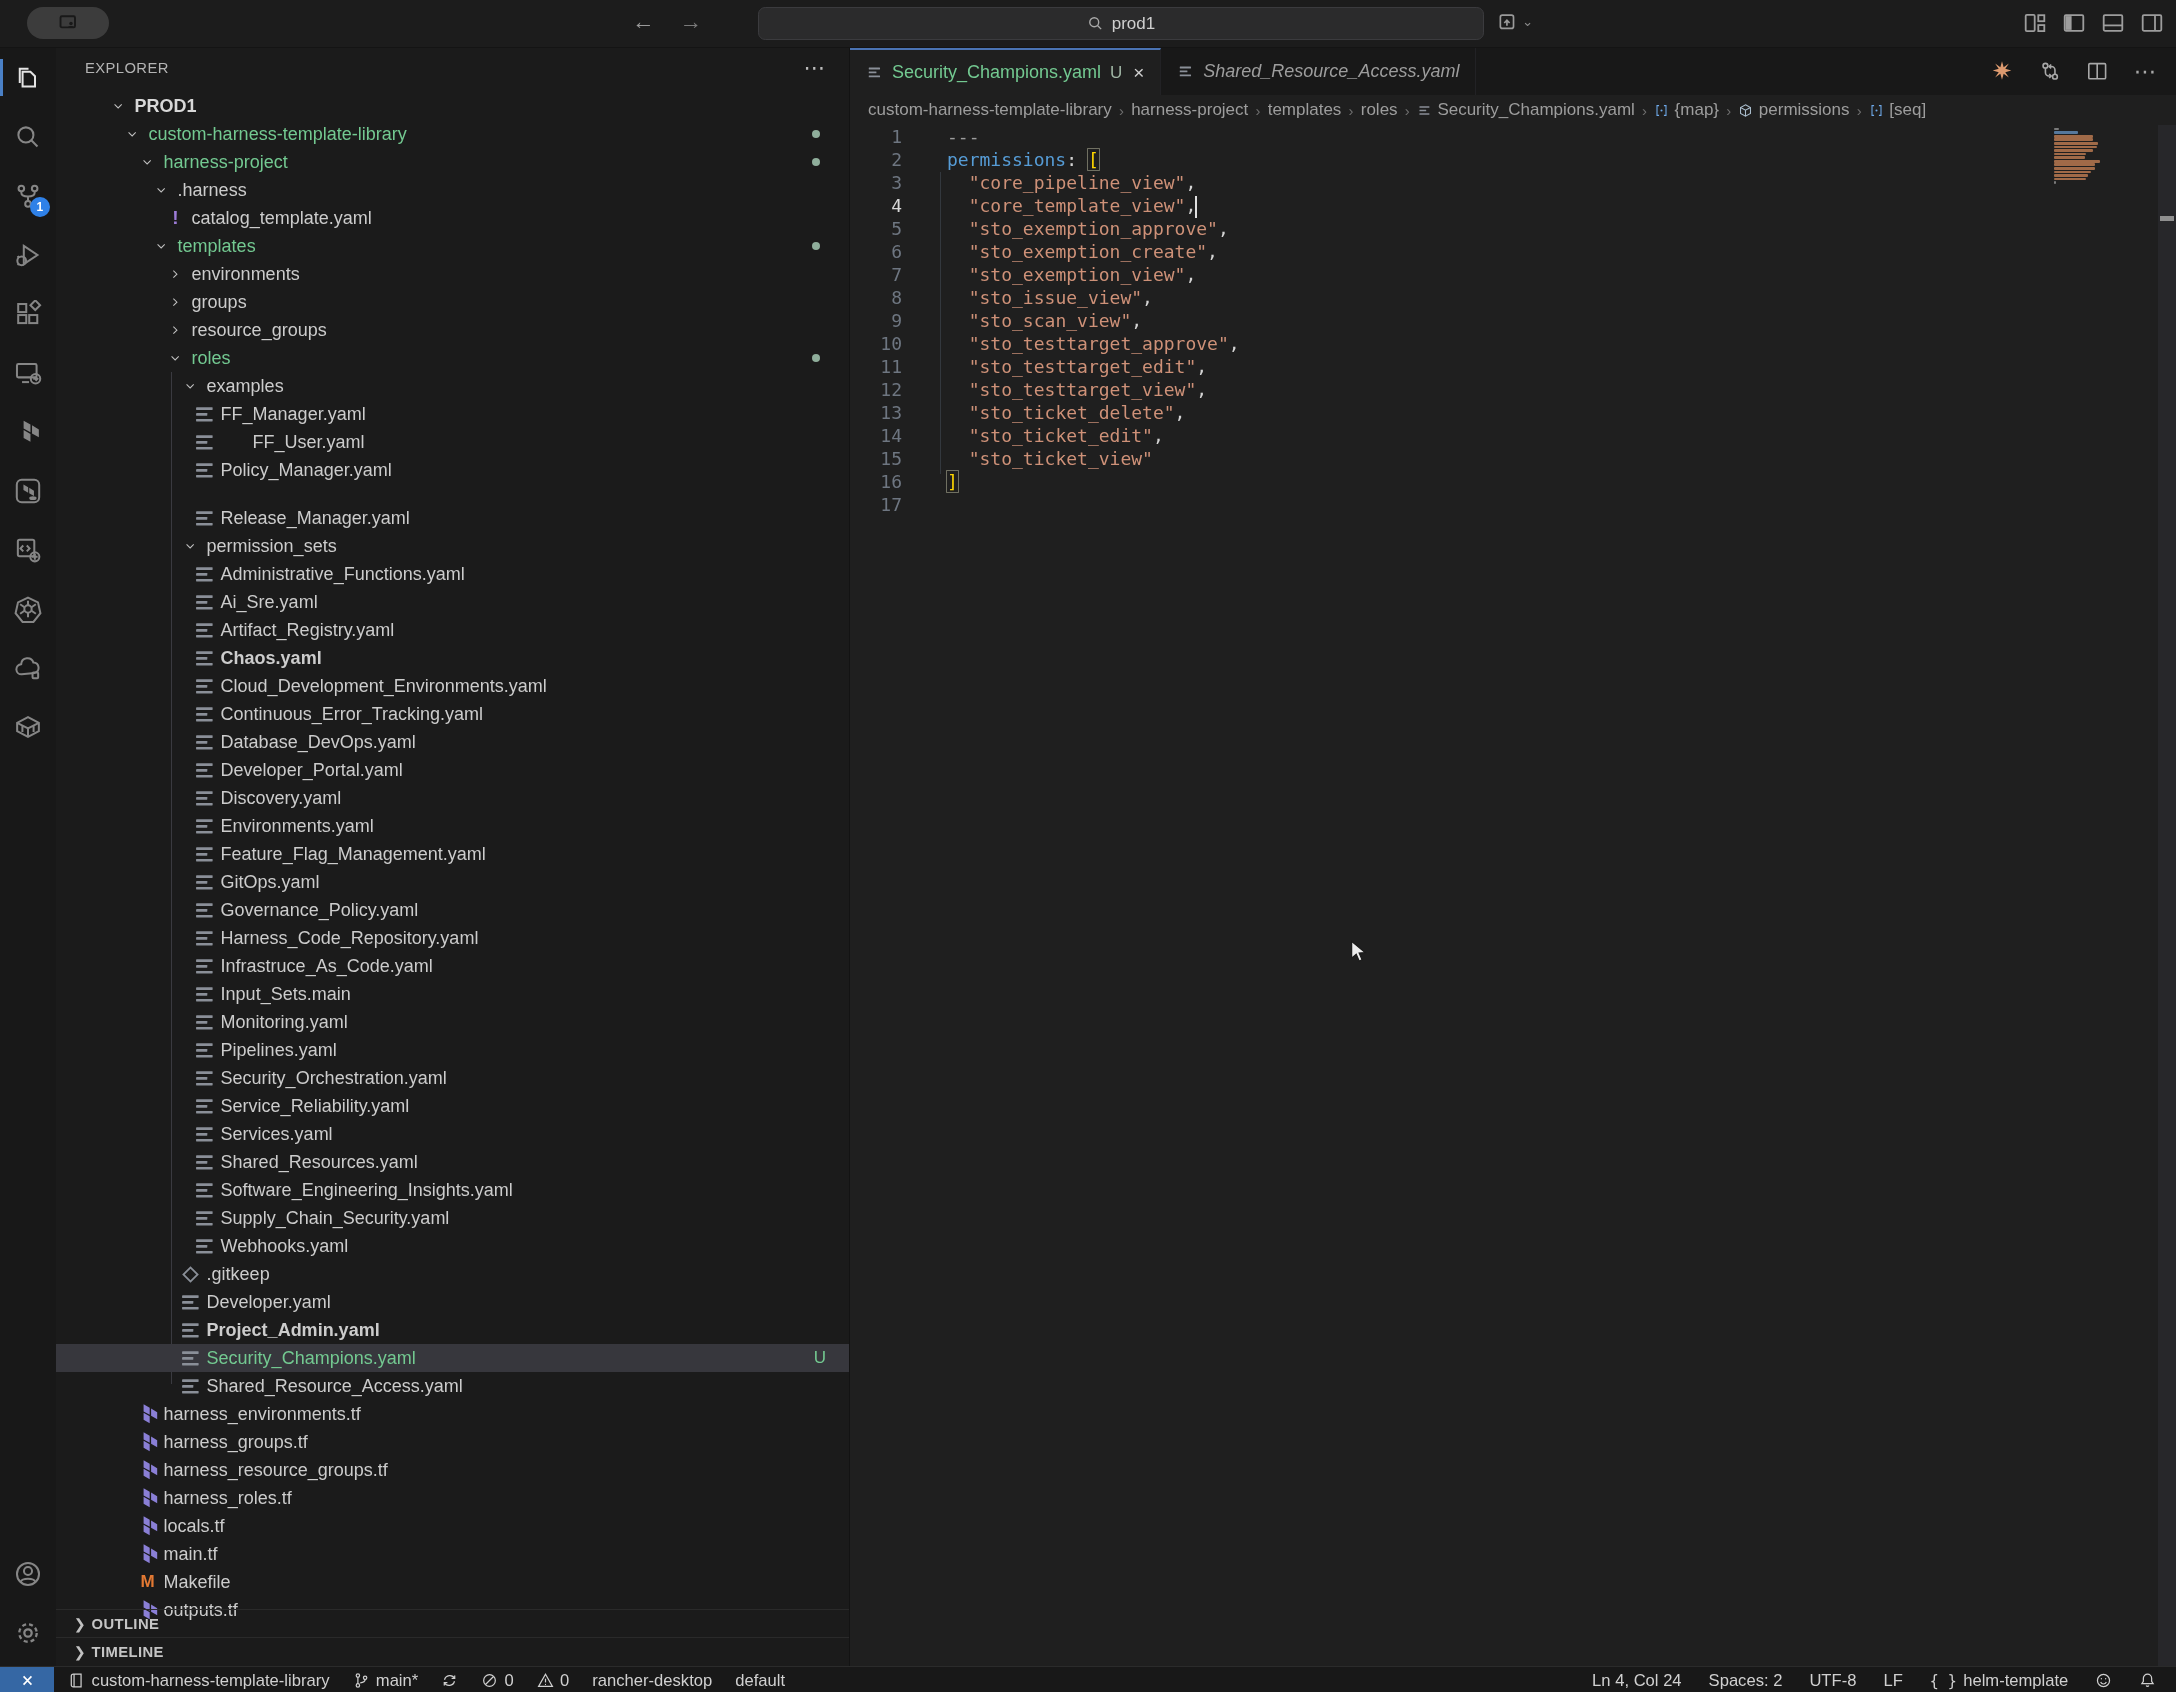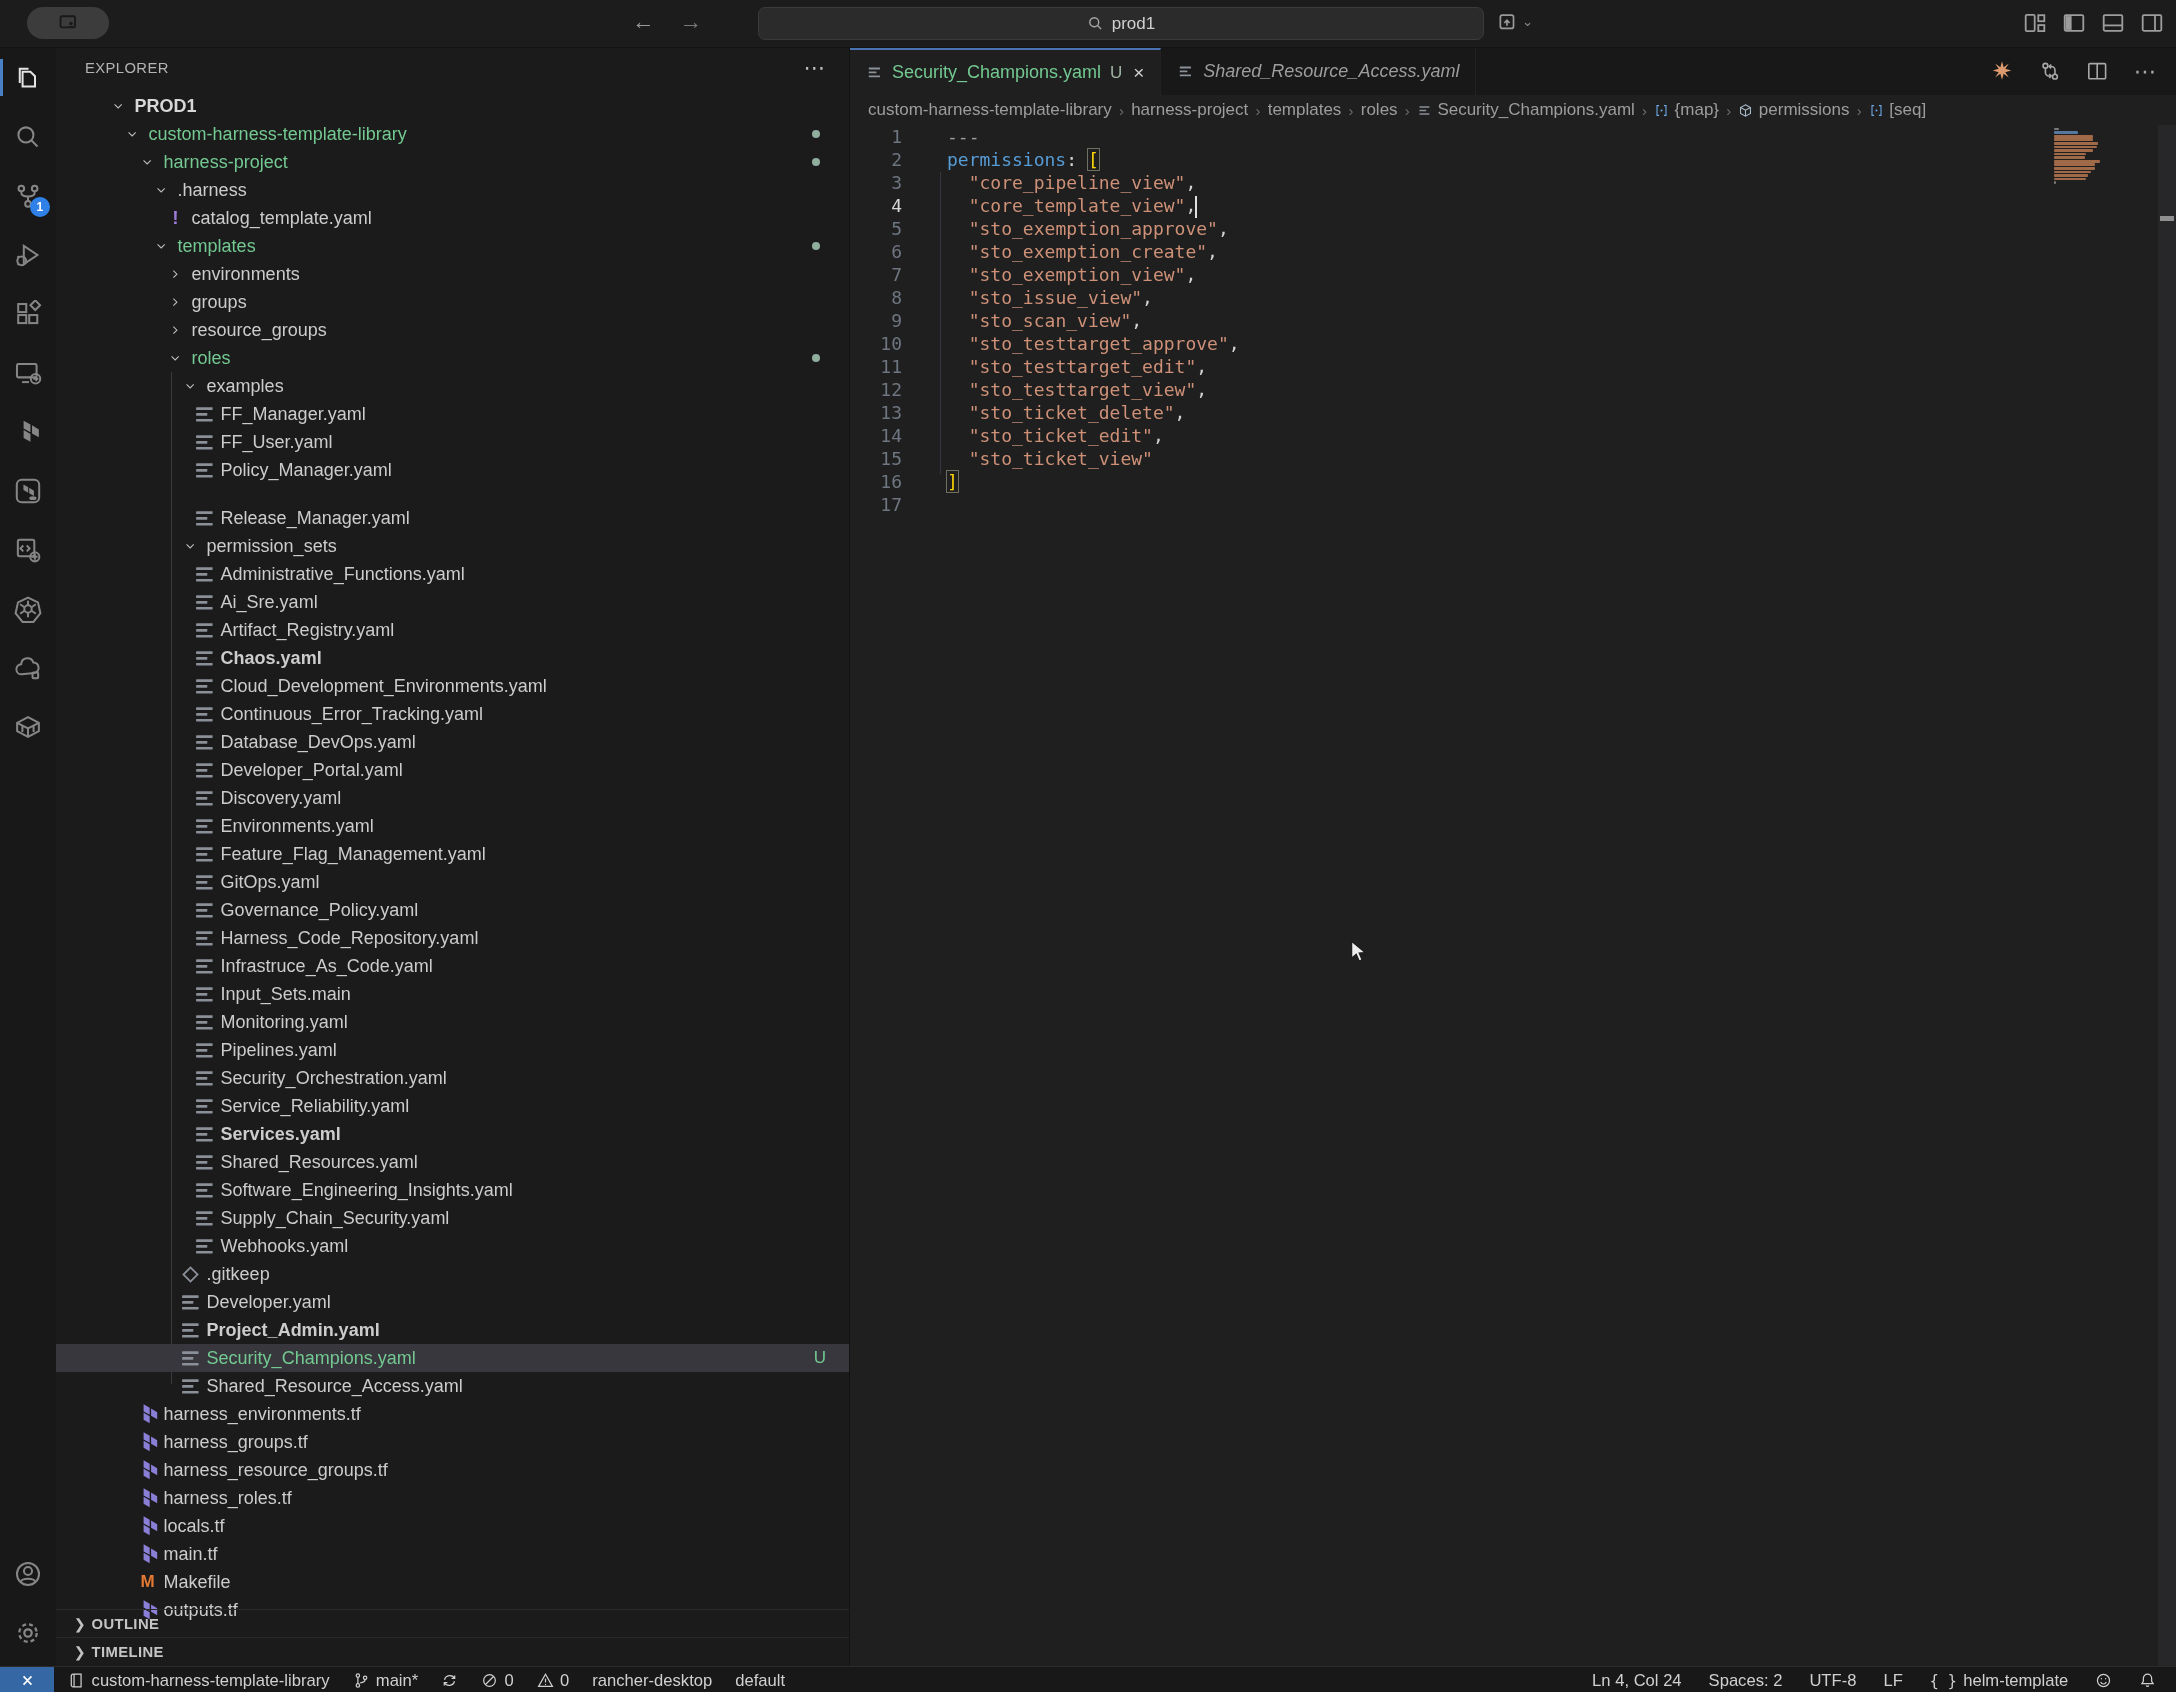--- a/index.html
+++ b/index.html
@@ -415,21 +415,21 @@
             <span class="fic yaml">
               <svg viewBox="0 0 16 16" fill="currentColor" stroke="none" stroke-width="1.15">
                 <rect x="2.6" y="3.4" width="10.6" height="1.7" rx="0.3"></rect>
                 <rect x="2.6" y="7.1" width="7.2" height="1.7" rx="0.3"></rect>
                 <rect x="2.6" y="10.8" width="10.6" height="1.7" rx="0.3"></rect>
               </svg>
             </span>
             <span class="lbl">FF_Manager.yaml</span>
             <span class="spacer"></span>
           </div>
-          <div class="trow" style="padding-left: 136px;">
+          <div class="trow" style="padding-left: 136px; gap: 32px;">
             <span class="fic yaml">
               <svg viewBox="0 0 16 16" fill="currentColor" stroke="none" stroke-width="1.15">
                 <rect x="2.6" y="3.4" width="10.6" height="1.7" rx="0.3"></rect>
                 <rect x="2.6" y="7.1" width="7.2" height="1.7" rx="0.3"></rect>
                 <rect x="2.6" y="10.8" width="10.6" height="1.7" rx="0.3"></rect>
               </svg>
             </span>
             <span class="lbl">FF_User.yaml</span>
             <span class="spacer"></span>
           </div>
@@ -677,21 +677,21 @@
             <span class="fic yaml">
               <svg viewBox="0 0 16 16" fill="currentColor" stroke="none" stroke-width="1.15">
                 <rect x="2.6" y="3.4" width="10.6" height="1.7" rx="0.3"></rect>
                 <rect x="2.6" y="7.1" width="7.2" height="1.7" rx="0.3"></rect>
                 <rect x="2.6" y="10.8" width="10.6" height="1.7" rx="0.3"></rect>
               </svg>
             </span>
             <span class="lbl">Service_Reliability.yaml</span>
             <span class="spacer"></span>
           </div>
-          <div class="trow" style="padding-left: 136px; font-weight: bold;">
+          <div class="trow" style="padding-left: 136px;">
             <span class="fic yaml">
               <svg viewBox="0 0 16 16" fill="currentColor" stroke="none" stroke-width="1.15">
                 <rect x="2.6" y="3.4" width="10.6" height="1.7" rx="0.3"></rect>
                 <rect x="2.6" y="7.1" width="7.2" height="1.7" rx="0.3"></rect>
                 <rect x="2.6" y="10.8" width="10.6" height="1.7" rx="0.3"></rect>
               </svg>
             </span>
             <span class="lbl">Services.yaml</span>
             <span class="spacer"></span>
           </div>

